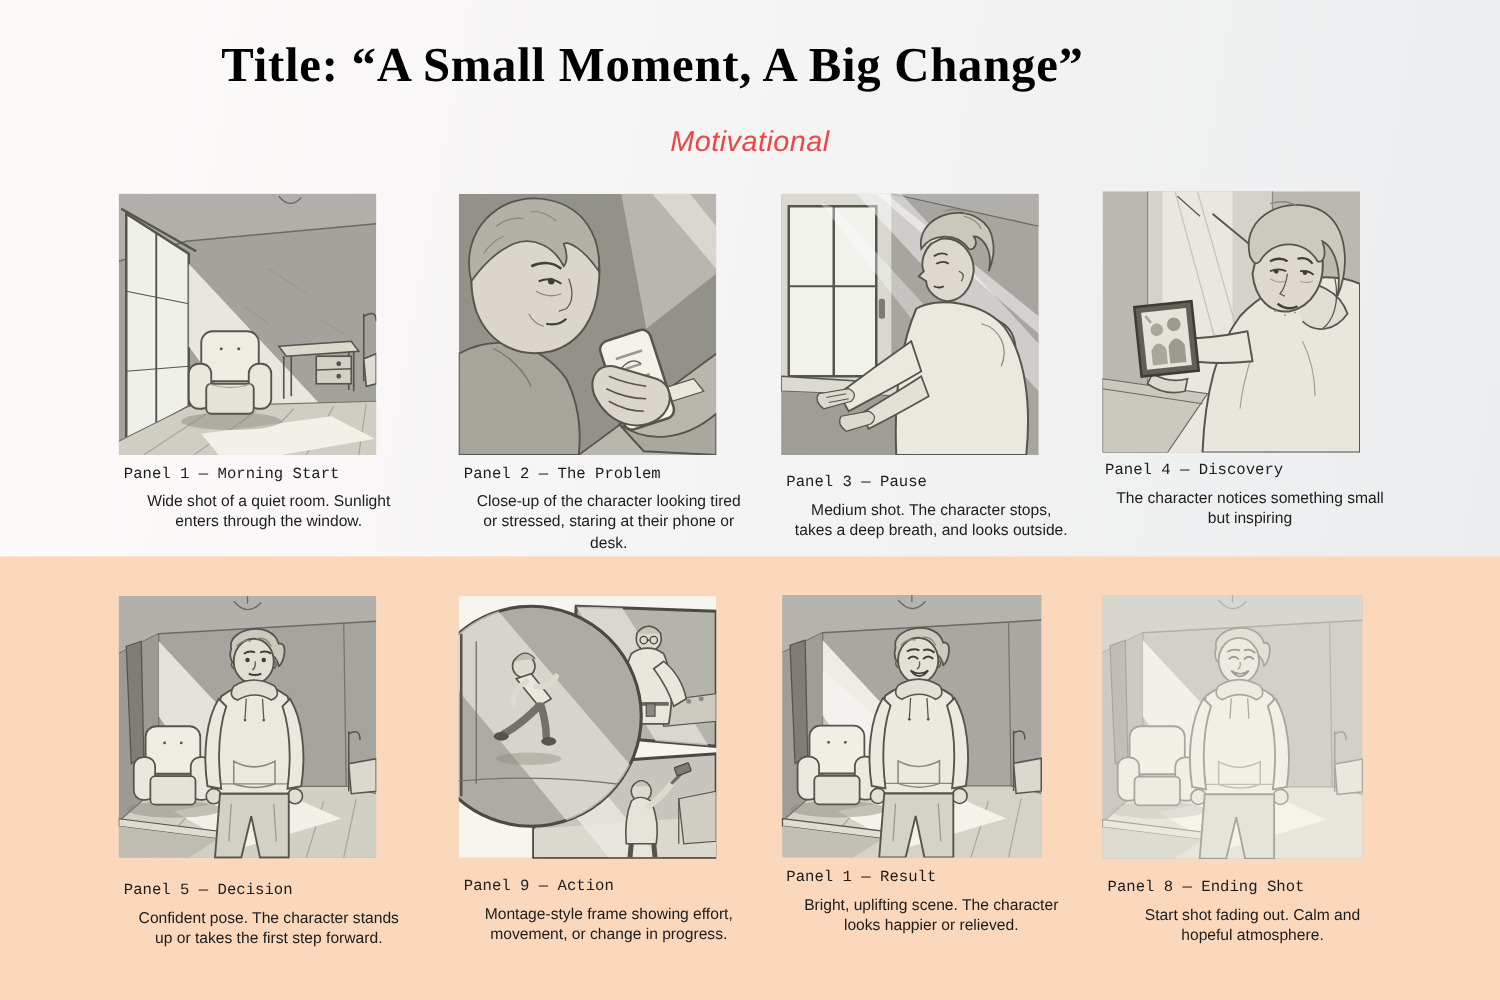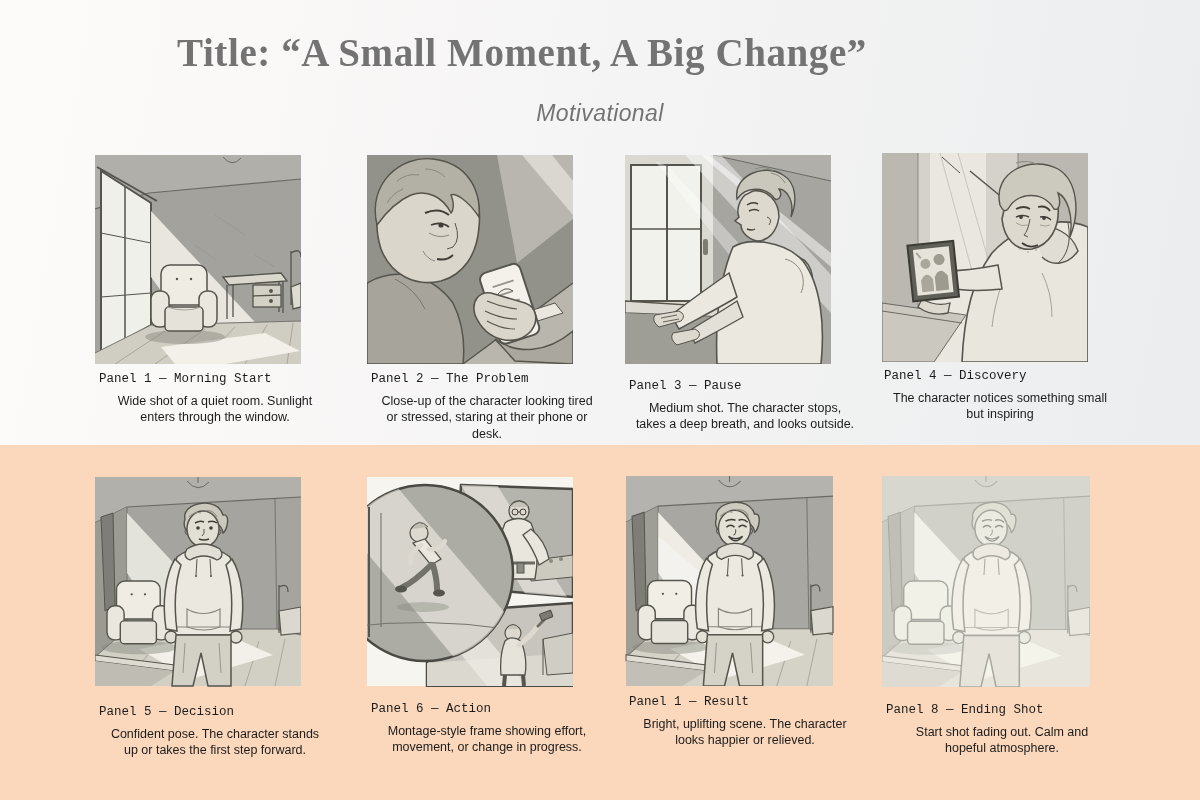--- a/index.html
+++ b/index.html
@@ -11,23 +11,23 @@
   *{margin:0;padding:0;box-sizing:border-box;}
   html,body{width:1200px;height:800px;overflow:hidden;}
   body{font-family:"Liberation Sans",sans-serif;color:var(--text);position:relative;}
   .stage{position:absolute;inset:0;width:1200px;height:800px;}
   .top-section{position:absolute;left:0;top:0;width:1200px;height:445px;
     background:linear-gradient(100deg,var(--bg-left) 0%,#f6f5f5 45%,var(--bg-right) 100%);}
   .bottom-section{position:absolute;left:0;top:445px;width:1200px;height:355px;
     background:var(--peach-band);}
   .page-title{position:absolute;left:0;top:30px;width:1044px;text-align:center;
     font-family:"Liberation Serif","DejaVu Serif",serif;font-weight:700;
-    font-size:39px;letter-spacing:.6px;color:#737373;}
+    font-size:39px;letter-spacing:.6px;color:#000000;}
   .page-subtitle{position:absolute;left:0;top:100px;width:1200px;text-align:center;
-    font-style:italic;font-size:23px;color:#737373;letter-spacing:.4px;}
+    font-style:italic;font-size:23px;color:#ef4444;letter-spacing:.4px;}
   .panel-img{position:absolute;width:206px;height:209px;}
   .panel-img svg{display:block;width:100%;height:100%;}
   .caption{position:absolute;width:232px;font-size:12.5px;line-height:1.32;color:#1c1c1c;}
   .caption .cap-title{margin-bottom:5px;font-family:Liberation Mono, monospace;}
   .caption .cap-desc{white-space:pre-line;text-align:center;}
   
   .img-1{left:95px;top:155px;} .img-2{left:367px;top:155px;}
   .img-3{left:625px;top:155px;} .img-4{left:882px;top:153px;}
   .img-5{left:95px;top:476px;height:211px;} .img-6{left:367px;top:476px;height:211px;}
   .img-7{left:623px;top:476px;width:213px;height:210px;} .img-8{left:882px;top:476px;width:208px;height:211px;}
@@ -516,21 +516,21 @@
     <div class="cap-title">Panel 4 — Discovery</div>
     <div class="cap-desc">The character notices something small
 but inspiring</div>
   </div>
   <div class="caption cap-5">
     <div class="cap-title">Panel 5 — Decision</div>
     <div class="cap-desc">Confident pose. The character stands
 up or takes the first step forward.</div>
   </div>
   <div class="caption cap-6">
-    <div class="cap-title">Panel 6 — Action</div>
+    <div class="cap-title">Panel 9 — Action</div>
     <div class="cap-desc">Montage-style frame showing effort,
 movement, or change in progress.</div>
   </div>
   <div class="caption cap-7">
     <div class="cap-title">Panel 1 — Result</div>
     <div class="cap-desc">Bright, uplifting scene. The character
 looks happier or relieved.</div>
   </div>
   <div class="caption cap-8">
     <div class="cap-title">Panel 8 — Ending Shot</div>

